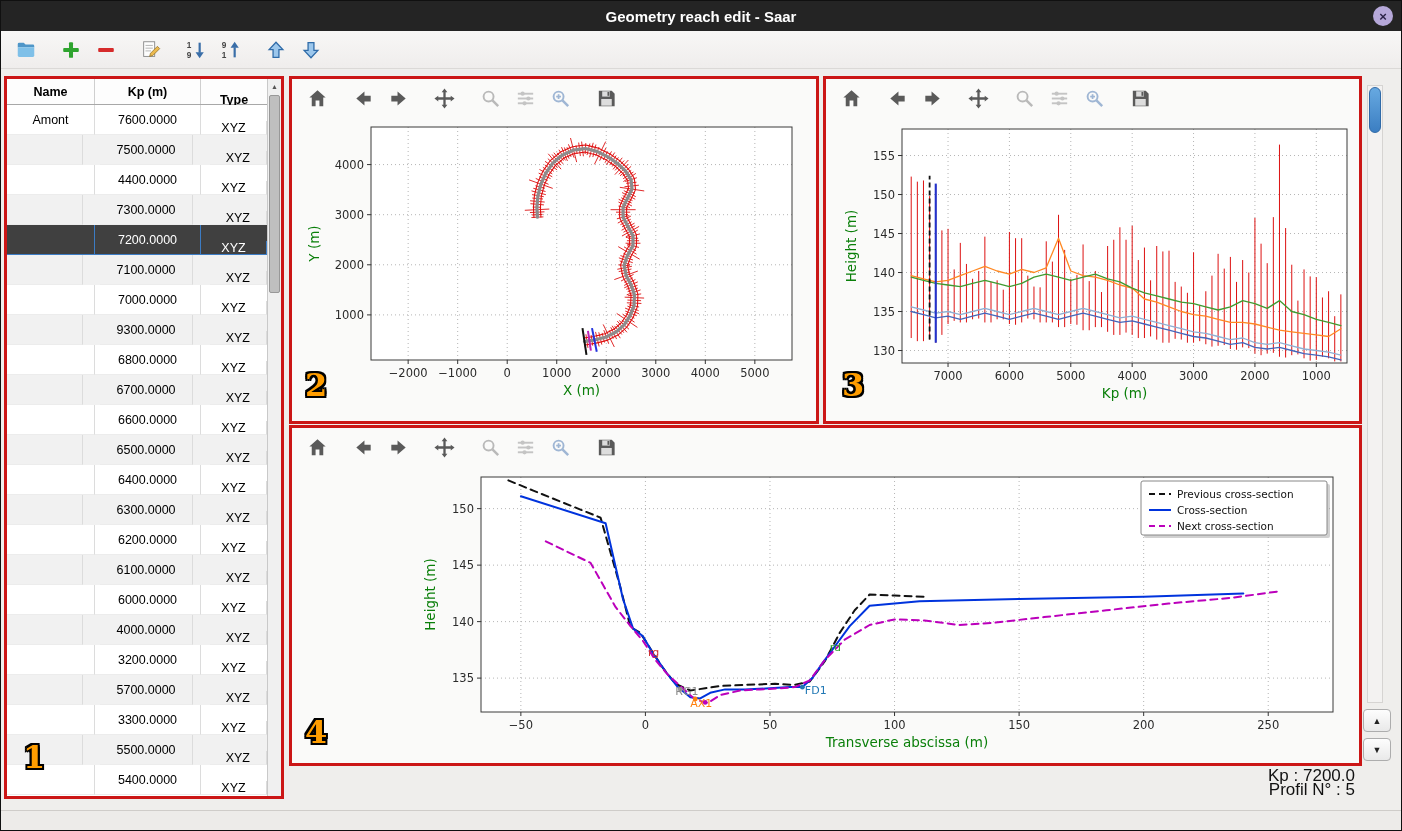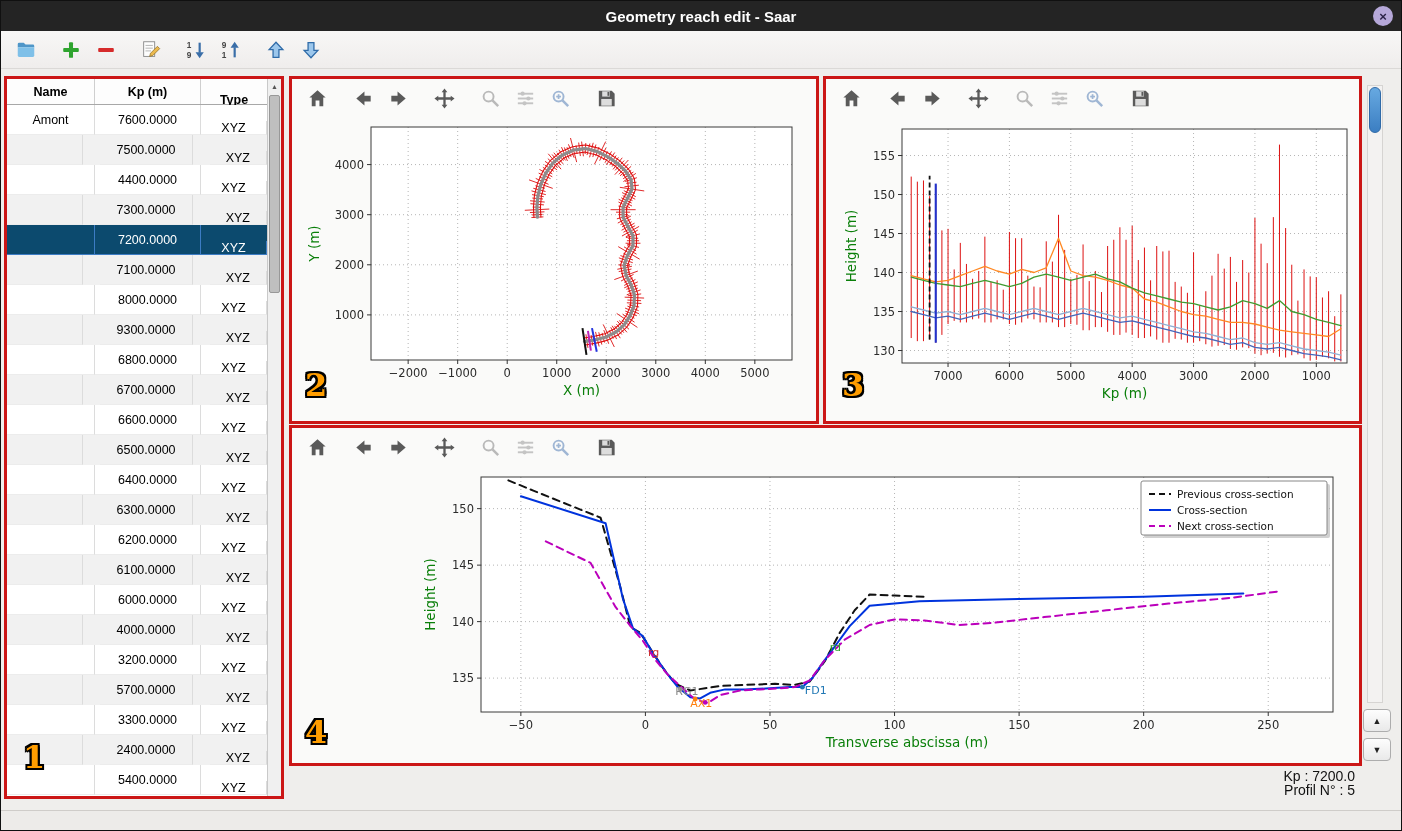--- a/index.html
+++ b/index.html
@@ -24,21 +24,21 @@
   #panel-long  { left:822px; top:75px; width:539px; height:348px; background:#fafaf9; }
   #panel-cross { left:288px; top:424px; width:1073px; height:341px; background:#fafaf9; }
 
   
   .tbl-header { position:absolute; left:0; top:0; right:14px; height:26px; display:flex; font-weight:bold; font-size:12.5px; background:#fdfdfd; border-bottom:1px solid #a8a8a8; }
   .th { display:flex; align-items:center; justify-content:center; border-right:1px solid #cfcfcf; }
   .w-name { width:88px; } .w-kp { width:106px; } .w-type { width:66px; border-right:none;margin-top:16px; }
   .tbl-body { position:absolute; left:0; top:26px; right:14px; bottom:0; overflow:hidden; font-size:12.5px; }
   .tbl-row { display:flex; height:30px; background:#ffffff; }
   .tbl-row.alt { background:#f1f1f1;gap:17px; }
-  .tbl-row.selected { background:#0c4a6e; color:#ffffff; }
+  .tbl-row.selected { background:#404040; color:#ffffff; }
   .cell { display:flex; align-items:center; justify-content:center; border-right:1px solid #dcdcdc; border-bottom:1px solid #ececec; }
   .tbl-row.selected .cell { border-color:#3c7cc4; }
   .tbl-scrollbar { position:absolute; top:0; right:0; bottom:0; width:14px; background:#f0f0f0; border-left:1px solid #c9c9c9; }
   .tbl-scroll-arrow { height:14px; display:flex; align-items:center; justify-content:center; font-size:7px; color:#555; }
   .tbl-scroll-thumb { position:absolute; left:1px; top:16px; width:11px; height:198px; background:#bfbfbf; border:1px solid #989898; border-radius:2px; }
 
   
   .mpltb { height:38px; display:flex; align-items:center; padding-left:12px; }
   .mpl-btn { width:26px; height:26px; margin-right:9px; display:flex; align-items:center; justify-content:center; }
   .mpl-btn svg { width:23px; height:23px; }
@@ -57,21 +57,21 @@
   #num-3 { left:841px; top:368px; }
   #num-4 { left:304px; top:715px; }
 
   
   .win-scrollbar { position:absolute; left:1366px; top:84px; width:16px; height:618px; background:#f3f2f1; border:1px solid #d6d4d2; }
   .win-scroll-thumb { position:absolute; left:1px; top:1px; width:12px; height:46px; border-radius:7px; background:linear-gradient(180deg,#67a9e1,#3b7ec2); border:1px solid #2f6aa8; }
   .spin-btn { position:absolute; left:1362px; width:28px; height:23px; background:linear-gradient(#fdfdfd,#e9e9e9); border:1px solid #adadad; border-radius:4px; display:flex; align-items:center; justify-content:center; font-size:9px; color:#222; }
   #spin-up { top:708px; } #spin-down { top:737px; }
 
   
-  .status-info { position:absolute; right:46px; top:768px; text-align:right; font-size:14px; color:#111; line-height:14px; }
+  .status-info { position:absolute; right:46px; top:768px; text-align:right; font-size:17px; color:#111; line-height:14px; }
   .statusbar { position:absolute; left:0; right:0; bottom:0; height:20px; background:#edebe9; border-top:1px solid #cfccc9; }
 </style>
 </head>
 <body>
 
 <div id="window">
 
   <div class="titlebar">
     <span class="title">Geometry reach edit - Saar</span>
     <span class="close-btn">×</span>
@@ -164,21 +164,21 @@
           <div class="cell w-kp">7200.0000</div>
           <div class="cell w-type">XYZ</div>
         </div>
         <div class="tbl-row alt">
           <div class="cell w-name"></div>
           <div class="cell w-kp">7100.0000</div>
           <div class="cell w-type">XYZ</div>
         </div>
         <div class="tbl-row">
           <div class="cell w-name"></div>
-          <div class="cell w-kp">8000.0000</div>
+          <div class="cell w-kp">7000.0000</div>
           <div class="cell w-type">XYZ</div>
         </div>
         <div class="tbl-row alt">
           <div class="cell w-name"></div>
           <div class="cell w-kp">9300.0000</div>
           <div class="cell w-type">XYZ</div>
         </div>
         <div class="tbl-row">
           <div class="cell w-name"></div>
           <div class="cell w-kp">6800.0000</div>
@@ -239,21 +239,21 @@
           <div class="cell w-kp">5700.0000</div>
           <div class="cell w-type">XYZ</div>
         </div>
         <div class="tbl-row">
           <div class="cell w-name"></div>
           <div class="cell w-kp">3300.0000</div>
           <div class="cell w-type">XYZ</div>
         </div>
         <div class="tbl-row alt">
           <div class="cell w-name"></div>
-          <div class="cell w-kp">2400.0000</div>
+          <div class="cell w-kp">5500.0000</div>
           <div class="cell w-type">XYZ</div>
         </div>
         <div class="tbl-row">
           <div class="cell w-name"></div>
           <div class="cell w-kp">5400.0000</div>
           <div class="cell w-type">XYZ</div>
         </div>
       </div>
     <div class="tbl-scrollbar">
       <div class="tbl-scroll-arrow">▲</div>

